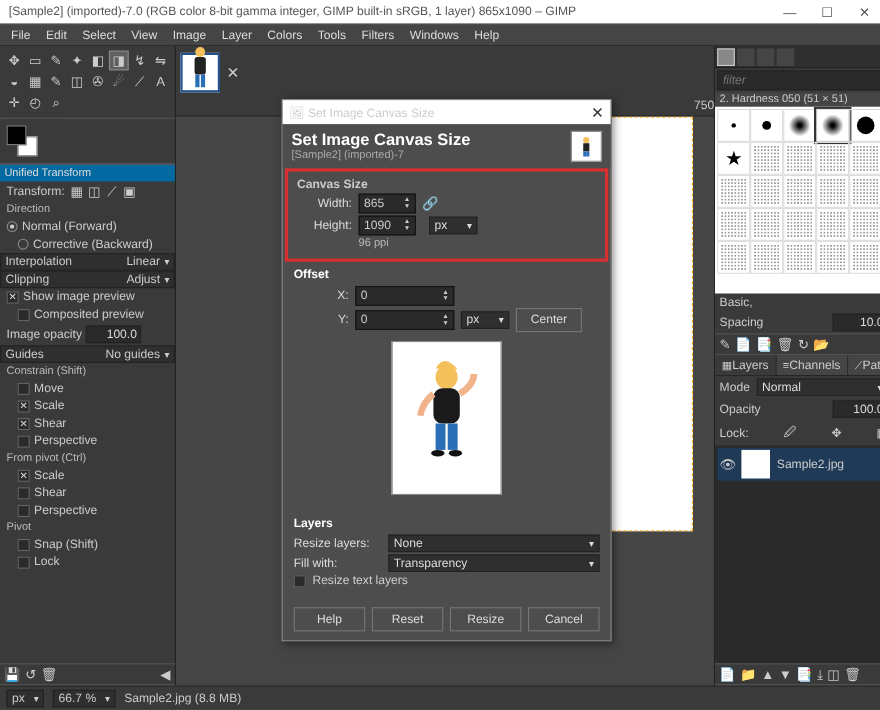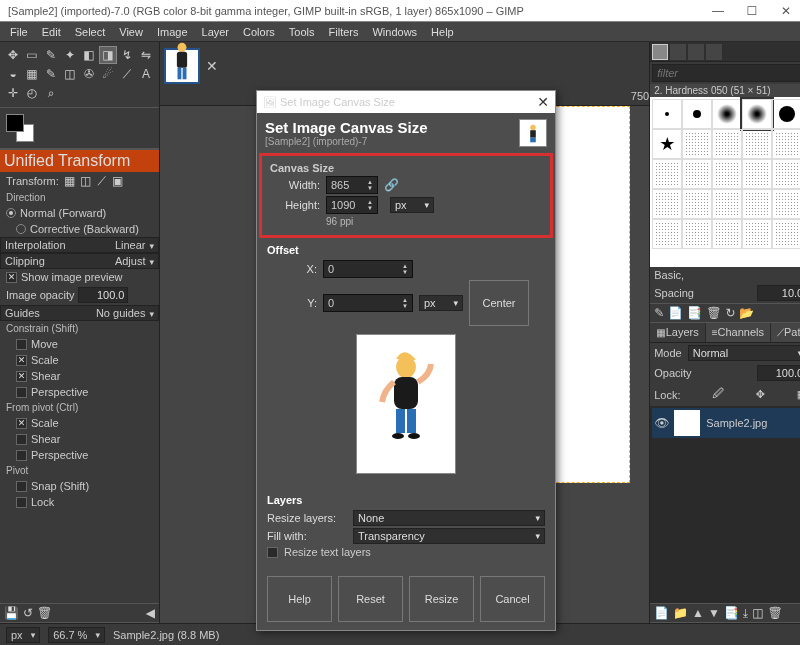--- a/index.html
+++ b/index.html
@@ -27,21 +27,21 @@
 .tool { width:18px; height:18px; background:#3a3a3a; display:flex; align-items:center; justify-content:center; cursor:pointer; font-size:12px;}
 .tool.active { background:#606060; border:1px solid #888;}
 
 
 .colorswatch { padding:6px; border-bottom:1px solid #555; display:flex; align-items:center; gap:4px;}
 .swatchbox { width:28px; height:28px; position:relative;}
 .swatchbox .fg { position:absolute; top:0; left:0; width:18px; height:18px; background:#000; border:1px solid #888;}
 .swatchbox .bg { position:absolute; bottom:0; right:0; width:18px; height:18px; background:#fff; border:1px solid #888;}
 
 
-.panelhdr { background:#c2410c; padding:2px 4px; font-size:16px; color:#ddd; border-top:1px solid #555;}
+.panelhdr { background:#0369a1; padding:2px 4px; font-size:10px; color:#ddd; border-top:1px solid #555;}
 .optrow { padding:2px 6px; display:flex; align-items:center; gap:4px; font-size:10px; color:#bbb;}
 .dropdown { background:#2f2f2f; border:1px solid #222; padding:1px 4px; color:#ddd; display:flex; justify-content:space-between; align-items:center; cursor:pointer;}
 .chk { width:11px; height:11px; background:#2a2a2a; border:1px solid #666; display:inline-block; flex-shrink:0; text-align:center; line-height:9px; font-size:9px;}
 .chk.on::after { content:"✕"; color:#ddd;}
 .radio { width:10px; height:10px; border:1px solid #888; border-radius:50%; display:inline-block;}
 .radio.on::after { content:""; display:block; width:4px; height:4px; background:#ccc; border-radius:50%; margin:2px;}
 .numfield { background:#2a2a2a; border:1px solid #222; color:#ddd; padding:1px 3px; width:50px; text-align:right;}
 
 
 .tabrow { background:#3a3a3a; height:48px; display:flex; align-items:center; gap:4px; padding:4px;}
@@ -95,21 +95,21 @@
 .dlgsection h3 { color:#fff; font-size:11px; font-weight:bold; margin-bottom:4px;}
 .highlight { border:3px solid #d63030; padding:6px 8px 8px; margin:2px;}
 .fldrow { display:flex; align-items:center; gap:6px; margin:2px 0;}
 .fldrow label { width:50px; text-align:right; color:#ddd;}
 .spinbox { background:#2a2a2a; border:1px solid #111; color:#fff; padding:2px 4px; width:52px; display:flex; justify-content:space-between;}
 .spinbox .arrows { display:flex; flex-direction:column; font-size:6px; line-height:6px;}
 .chain { width:16px; font-size:12px; color:#ccc;}
 .infoline { color:#bbb; font-size:10px; margin-left:56px; margin-top:2px;}
 .preview { margin:8px auto; width:100px; height:140px; background:#fff; border:1px solid #888; display:flex; align-items:center; justify-content:center;}
 .dlgbtns { display:flex; gap:6px; padding:8px 10px;}
-.dlgbtn { flex:1; background:#4d4d4d; border:1px solid #777; color:#ddd; padding:16px 0; text-align:center; cursor:pointer;}
+.dlgbtn { flex:1; background:#4d4d4d; border:1px solid #777; color:#ddd; padding:4px 0; text-align:center; cursor:pointer;}
 
 
 .figure-svg { width:60px; height:105px;}
 
 
 .chev::after{content:"▾"; font-size:9px; margin-left:4px;}
 </style>
 </head>
 <body>
 
@@ -197,20 +197,24 @@
       <span>Interpolation</span>
       <span class="chev">Linear</span>
     </div>
     <div class="optrow dropdown">
       <span>Clipping</span>
       <span class="chev">Adjust</span>
     </div>
     <div class="optrow">
         <span class="chk on"></span>
         <span>Show image preview</span>
+      </div>
+    <div class="optrow" style="padding-left:16px">
+        <span class="chk"></span>
+        <span>Composited preview</span>
       </div>
     <div class="optrow">
         <span>Image opacity</span>
         <span class="numfield">100.0</span>
       </div>
     <div class="optrow dropdown">
       <span>Guides</span>
       <span class="chev">No guides</span>
     </div>
 

